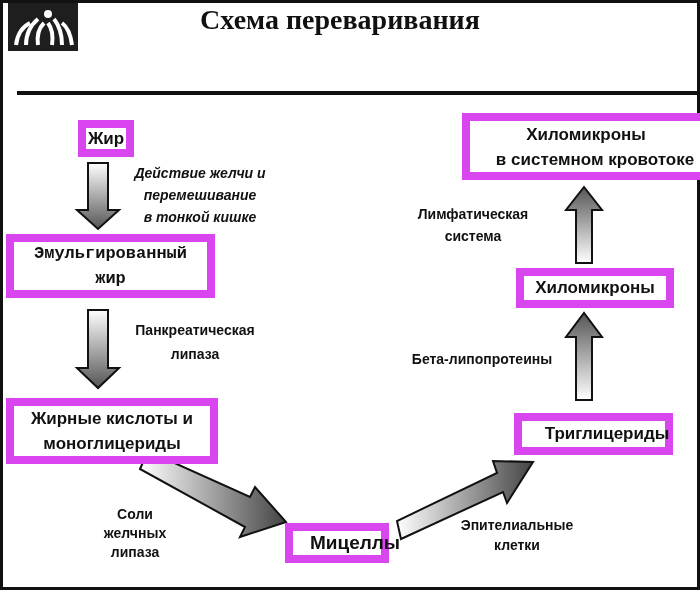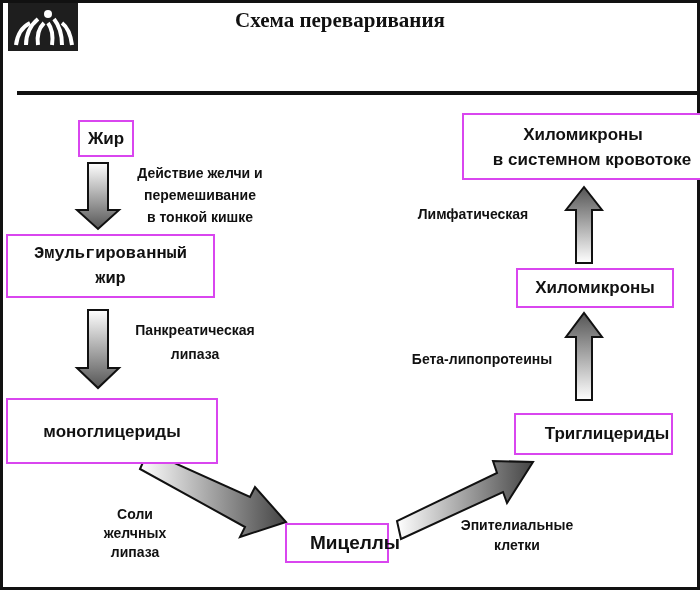--- a/index.html
+++ b/index.html
@@ -1,21 +1,21 @@
 <!DOCTYPE html>
 <html><head>
 <meta charset="utf-8">
 <style>
   html, body { margin:0; padding:0; background:#ffffff; }
   body { width:700px; height:590px; position:relative; overflow:hidden; font-family:"Liberation Sans", sans-serif; }
   .frame { position:absolute; left:0; top:0; width:694px; height:584px; border:3px solid #111; background:#fff; }
   .logo { position:absolute; left:8px; top:3px; width:70px; height:48px; background:#1e1e1e; }
-  .title { position:absolute; left:100px; top:2px; width:480px; text-align:center; font-family:"Liberation Serif", serif; font-weight:bold; font-size:21px; line-height:36px; color:#111; }
+  .title { position:absolute; left:100px; top:2px; width:480px; text-align:center; font-family:"Liberation Serif", serif; font-weight:bold; font-size:28px; line-height:36px; color:#111; }
   .rule { position:absolute; left:17px; top:91px; width:682px; height:4px; background:#111; }
-  .box { position:absolute; border:2px solid #d946ef; background:#fff; font-weight:bold; color:#111; text-align:center; box-sizing:border-box; display:flex; align-items:center; justify-content:center; flex-direction:column; }
+  .box { position:absolute; border:8px solid #d946ef; background:#fff; font-weight:bold; color:#111; text-align:center; box-sizing:border-box; display:flex; align-items:center; justify-content:center; flex-direction:column; }
   .lbl { position:absolute; font-weight:bold; color:#111; text-align:center; font-size:14px; line-height:20px; }
   svg.arrows { position:absolute; left:0; top:0; }
 </style>
 </head>
 <body>
 
 <div class="frame"></div>
 
 <div class="logo">
   <svg width="70" height="48" viewBox="0 0 70 48">
@@ -66,41 +66,42 @@
 <div class="box" style="left:78px; top:120px; width:56px; height:37px; font-size:17px;">
   <span>Жир</span>
 </div>
 
 <div class="box" style="left:6px; top:234px; width:209px; height:64px; font-size:17px; line-height:25px;font-family:Liberation Mono, monospace;">
   <span>Эмульгированный</span>
   <span>жир</span>
 </div>
 
 <div class="box" style="left:6px; top:398px; width:212px; height:66px; font-size:17px; line-height:25px;">
+  <span>Жирные кислоты и</span>
   <span>моноглицериды</span>
 </div>
 
 <div class="box" style="left:285px; top:523px; width:104px; height:40px; font-size:19px;padding-left:36px;">
   <span>Мицеллы</span>
 </div>
 
 <div class="box" style="left:514px; top:413px; width:159px; height:42px; font-size:17px;padding-left:27px;">
   <span>Триглицериды</span>
 </div>
 
 <div class="box" style="left:516px; top:268px; width:158px; height:40px; font-size:17px;">
   <span>Хиломикроны</span>
 </div>
 
 <div class="box" style="left:462px; top:113px; width:240px; height:67px; font-size:17px; line-height:25px; border-right:none; overflow:hidden; white-space:nowrap;">
   <span>Хиломикроны</span>
   <span style="margin-left:18px;">в системном кровотоке</span>
 </div>
 
-<div class="lbl" style="left:120px; top:162px; width:160px; line-height:22px;">
+<div class="lbl" style="left:120px; top:162px; width:160px; line-height:22px;font-style:italic;">
   <div>Действие желчи и</div>
   <div>перемешивание</div>
   <div>в тонкой кишке</div>
 </div>
 
 <div class="lbl" style="left:120px; top:318px; width:150px; line-height:24px;">
   <div>Панкреатическая</div>
   <div>липаза</div>
 </div>
 
@@ -114,13 +115,14 @@
   <div>Эпителиальные</div>
   <div>клетки</div>
 </div>
 
 <div class="lbl" style="left:402px; top:349px; width:160px;">
   <div>Бета-липопротеины</div>
 </div>
 
 <div class="lbl" style="left:408px; top:203px; width:130px; line-height:22px;">
   <div>Лимфатическая</div>
+  <div>система</div>
 </div>
 
 </body></html>

